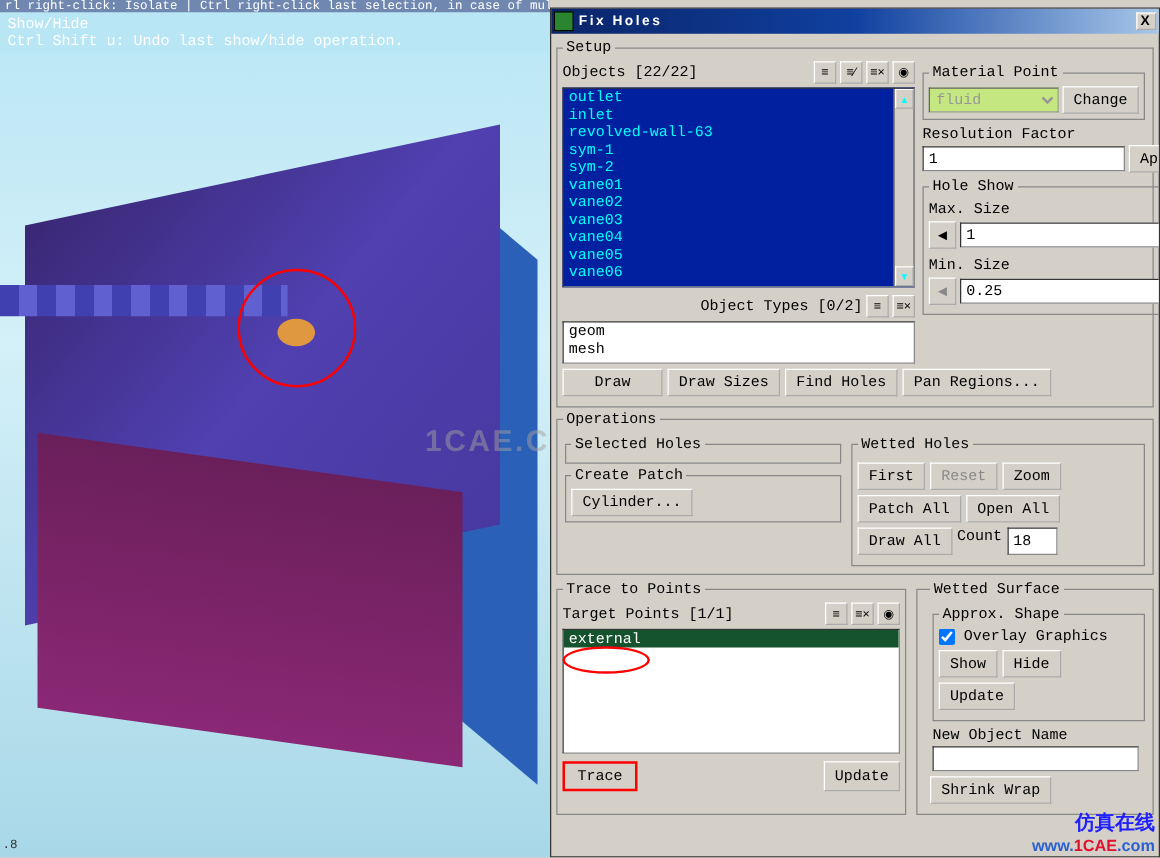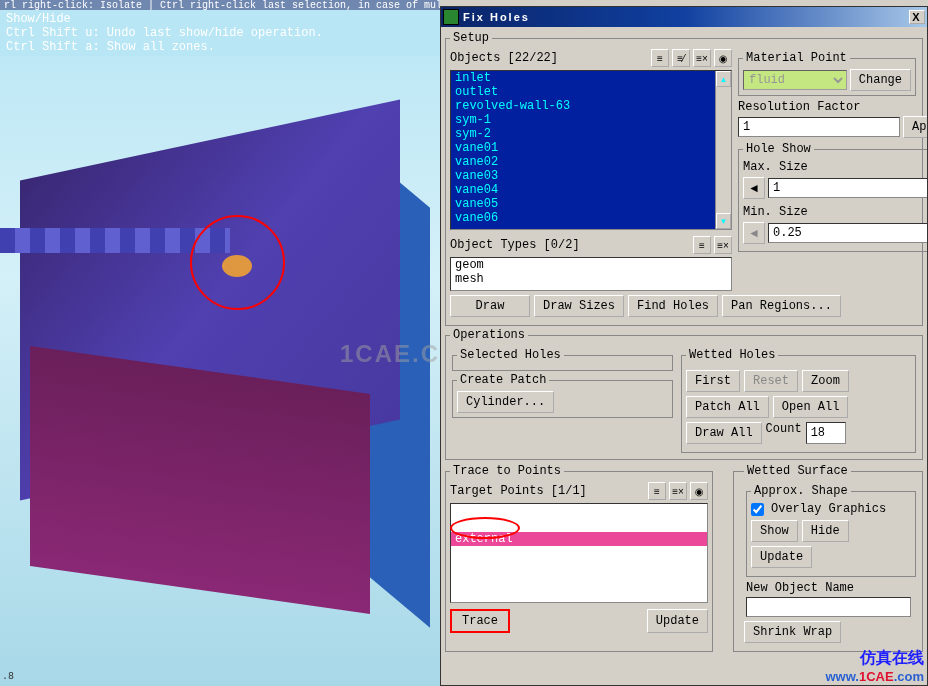--- a/index.html
+++ b/index.html
@@ -24,54 +24,53 @@
 .dlg-body { height: 660px; padding: 2px; overflow: hidden; font-size: 12px; }
 fieldset { border: 1px solid #888; border-radius: 0; margin: 2px; padding: 4px; }
 fieldset > legend { padding: 0 3px; font-size: 12px; }
 .row { display: flex; align-items: center; gap: 3px; }
 .btn { border: 1px outset #fff; background: #d4d0c8; padding: 3px 8px; font-family: "Courier New", monospace; font-size: 12px; cursor: pointer; white-space: nowrap; }
 .btn.sq { width: 18px; height: 18px; padding: 0; display: inline-flex; align-items: center; justify-content: center; font-family: Arial; font-size: 10px; }
 .btn.nav { width: 22px; height: 22px; padding: 0; font-family: Arial; font-weight: bold; display: inline-flex; align-items: center; justify-content: center; }
 .listbox { background: #0020a0; color: #00ffff; border: 1px inset #888; font-family: "Courier New", monospace; font-size: 12px; overflow: hidden; }
 .listbox.white { background: #fff; color: #000; }
 .listbox .item { padding: 0 4px; }
-.listbox .item.sel { background: #ec4899; color: #fff; margin-top: 28px; }
+.listbox .item.sel { background: #14532d; color: #fff; }
 .listbox .sbar { float: right; width: 16px; height: 100%; background: #d4d0c8; border-left: 1px solid #888; display: flex; flex-direction: column; justify-content: space-between; }
 .listbox .sbar span { display: block; height: 16px; border: 1px outset #fff; text-align: center; font-size: 9px; line-height: 14px; font-family: Arial; }
 .input-text { border: 1px inset #888; background: #fff; padding: 2px 4px; font-family: "Courier New", monospace; font-size: 12px; }
 .label { font-family: "Courier New", monospace; font-size: 12px; }
 .btn.disabled { color: #888; }
 .btn.hl { border: 2px solid #ff0000; }
 .red-oval { position: absolute; border: 2px solid #ff0000; border-radius: 50%; pointer-events: none; }
 .setup-grid { display: flex; gap: 4px; }
 .setup-left { flex: 1; }
 .setup-right { width: 182px; }
 .objects-list { height: 160px; position: relative; }
 .types-list { height: 34px; }
 .target-list { height: 100px; }
 .btnrow { display: flex; gap: 4px; margin: 4px 0; flex-wrap: wrap; }
 .ops-grid { display: flex; gap: 4px; }
-.bottom-grid { display: flex; gap: 16px; }
+.bottom-grid { display: flex; gap: 4px; }
 select.combo { border: 1px inset #888; background: #bef264; font-family: "Courier New", monospace; font-size: 12px; padding: 1px; }
 input[type=checkbox] { margin-right: 4px; }
 .branding { position: absolute; right: 4px; bottom: 2px; text-align: right; font-family: Arial, sans-serif; }
 .branding .cn { color: #2020ff; font-weight: bold; font-size: 16px; }
 .branding .url { font-size: 13px; font-weight: bold; }
 .branding .url .w { color: #2a60d0; }
 .branding .url .c { color: #e01030; }
 </style>
 </head>
 <body>
 
 <div class="viewport">
   <div class="topbar">rl right-click: Isolate | Ctrl right-click last selection, in case of multiple selections | Ctrl h: Hotkey Help</div>
   <div class="hint-box">
     <div>Show/Hide</div>
     <div>Ctrl Shift u: Undo last show/hide operation.</div>
-    <div>Ctrl Shift a: Show all zones.</div>
   </div>
   <div class="model-3d">
     <div class="shape-face3"></div>
     <div class="shape-face1"></div>
     <div class="shape-face2"></div>
     <div class="cubes-line"></div>
     <div class="hole-spot"></div>
     <div class="hole-circle"></div>
     <div class="watermark">1CAE.COM</div>
   </div>
@@ -97,34 +96,34 @@
               <button class="btn sq">≡⁄</button>
               <button class="btn sq">≡×</button>
               <button class="btn sq">◉</button>
             </span>
           </div>
           <div class="listbox objects-list">
             <div class="sbar">
                 <span>▴</span>
                 <span>▾</span>
               </div>
+            <div class="item">outlet</div>
             <div class="item">inlet</div>
-            <div class="item">outlet</div>
             <div class="item">revolved-wall-63</div>
             <div class="item">sym-1</div>
             <div class="item">sym-2</div>
             <div class="item">vane01</div>
             <div class="item">vane02</div>
             <div class="item">vane03</div>
             <div class="item">vane04</div>
             <div class="item">vane05</div>
             <div class="item">vane06</div>
           </div>
 
-          <div class="row" style="justify-content:space-between; margin:6px 0 3px;">
+          <div class="row" style="justify-content:flex-end; margin:6px 0 3px;">
             <span class="label">Object Types [0/2]</span>
             <span class="row">
               <button class="btn sq">≡</button>
               <button class="btn sq">≡×</button>
             </span>
           </div>
           <div class="listbox white types-list">
             <div class="item">geom</div>
             <div class="item">mesh</div>
           </div>

